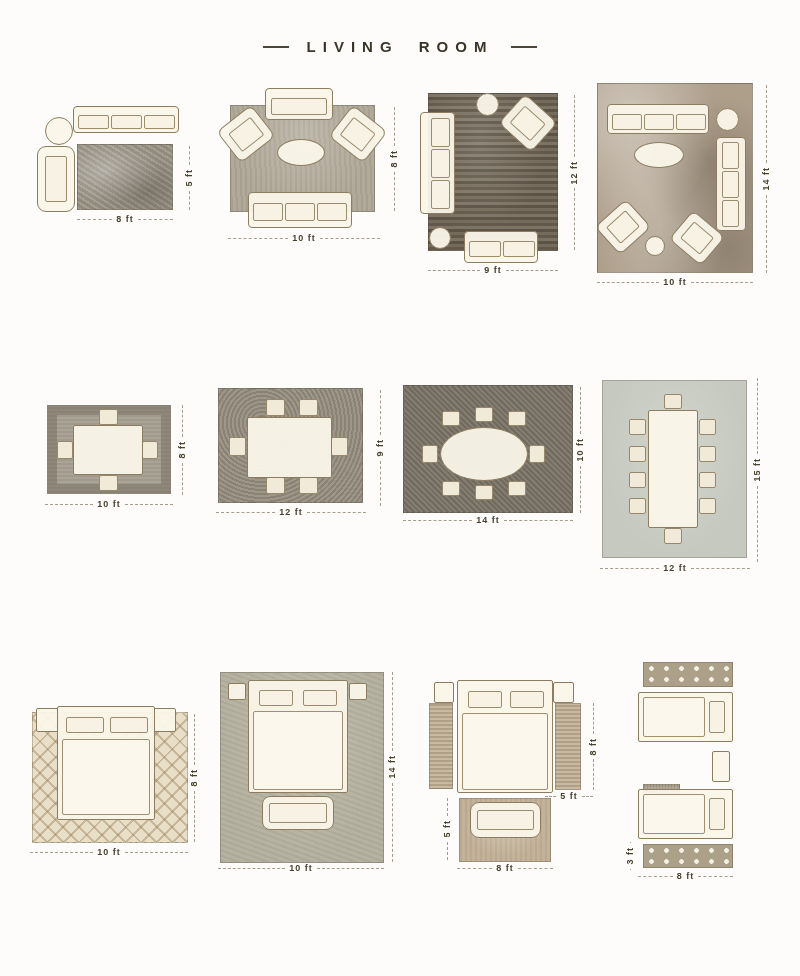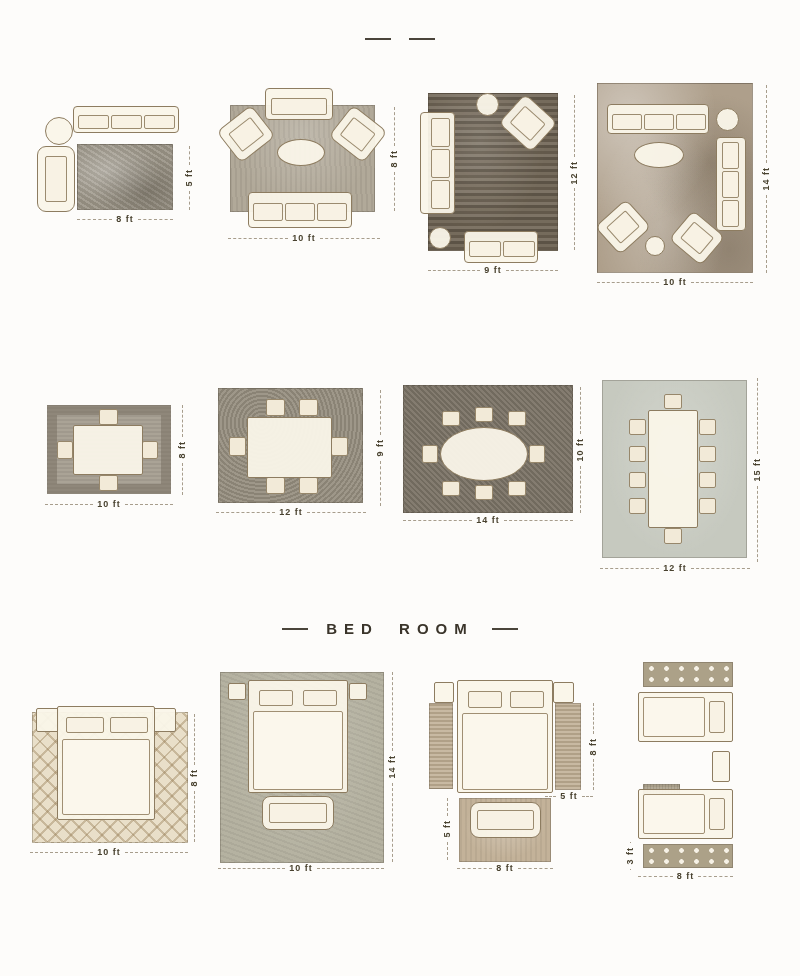--- a/index.html
+++ b/index.html
@@ -81,20 +81,21 @@
   .dimv .ln { flex:1; width:0; border-left:1px dashed #a79d8c; }
   .dimv b { writing-mode:vertical-rl; transform:rotate(180deg); padding:4px 0; }
 </style>
 </head>
 <body>
 
 <div class="canvas">
 
   <div class="title-row" style="top:38px">
     <span class="tdash"></span>
+    <h2>LIVING ROOM</h2>
     <span class="tdash"></span>
   </div>
 
   <div class="layout">
     <div class="rug rug-gray" style="left:77px;top:144px;width:96px;height:66px"></div>
     <div class="f" style="left:73px;top:106px;width:106px;height:27px">
       <div class="cush" style="left:4px;top:8px;width:31px;height:14px"></div>
       <div class="cush" style="left:37px;top:8px;width:31px;height:14px"></div>
       <div class="cush" style="left:70px;top:8px;width:31px;height:14px"></div>
     </div>
@@ -286,25 +287,20 @@
       <b>12 ft</b>
       <i class="ln"></i>
     </div>
     <div class="dimv" style="left:753px;top:378px;height:184px">
       <i class="ln"></i>
       <b>15 ft</b>
       <i class="ln"></i>
     </div>
   </div>
 
-  <div class="title-row" style="top:620px">
-    <span class="tdash"></span>
-    <h2>BED ROOM</h2>
-    <span class="tdash"></span>
-  </div>
 
   <div class="layout">
     <div class="rug rug-diamond" style="left:32px;top:712px;width:156px;height:131px"></div>
     <div class="f" style="left:36px;top:708px;width:23px;height:24px;border-radius:2px"></div>
     <div class="f" style="left:152px;top:708px;width:24px;height:24px;border-radius:2px"></div>
     <div class="f" style="left:57px;top:706px;width:98px;height:114px;border-radius:2px">
       <div class="cush" style="left:8px;top:10px;width:38px;height:16px"></div>
       <div class="cush" style="left:52px;top:10px;width:38px;height:16px"></div>
       <div class="duv" style="left:4px;top:32px;width:88px;height:76px"></div>
     </div>

